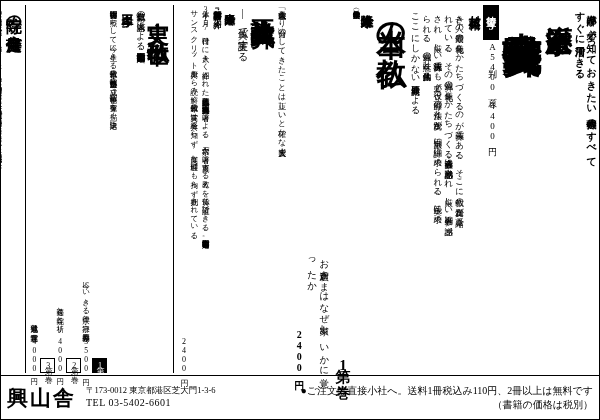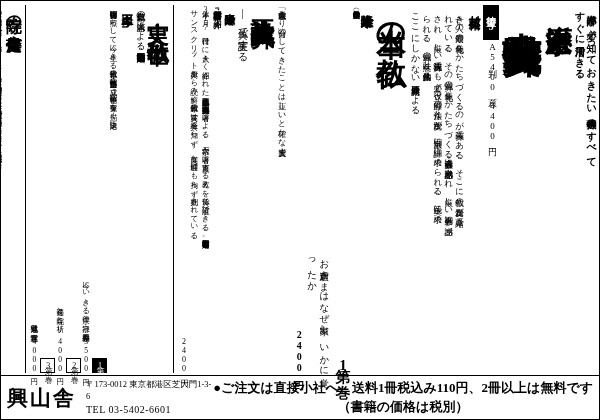--- a/index.html
+++ b/index.html
@@ -110,21 +110,21 @@
     box-sizing:border-box;
     padding:0 6px;
   }
   #pub{
     font-size:21px;font-weight:bold;letter-spacing:2px;
     margin-right:10px;white-space:nowrap;
   }
   #addr{font-size:8.5px;line-height:1.45;flex:1;}
   #addr .row2{font-size:10px;letter-spacing:0.5px;}
   #addr .url{margin-left:14px;}
-  #note{font-size:13px;line-height:1.4;text-align:left;white-space:nowrap;font-weight:bold;}
+  #note{font-size:10px;line-height:1.4;text-align:left;white-space:nowrap;}
 </style>
 </head>
 <body>
 
 <div id="ad">
 
   <div id="body">
 
     <div id="headline">
 
@@ -204,17 +204,17 @@
   <div id="footer">
     <div id="pub">興山舎</div>
     <div id="addr">
       <div>〒173-0012 東京都港区芝大門1-3-6</div>
       <div class="row2" style="display:flex;align-items:center;">
         <span>TEL 03-5402-6601</span>
       </div>
     </div>
     <div id="note">
       <div>●ご注文は直接小社へ。送料1冊税込み110円、2冊以上は無料です</div>
-      <div style="text-align:center;">（書籍の価格は税別）</div>
+      <div style="text-align:right;">（書籍の価格は税別）</div>
     </div>
   </div>
 
 </div>
 
 </body></html>

